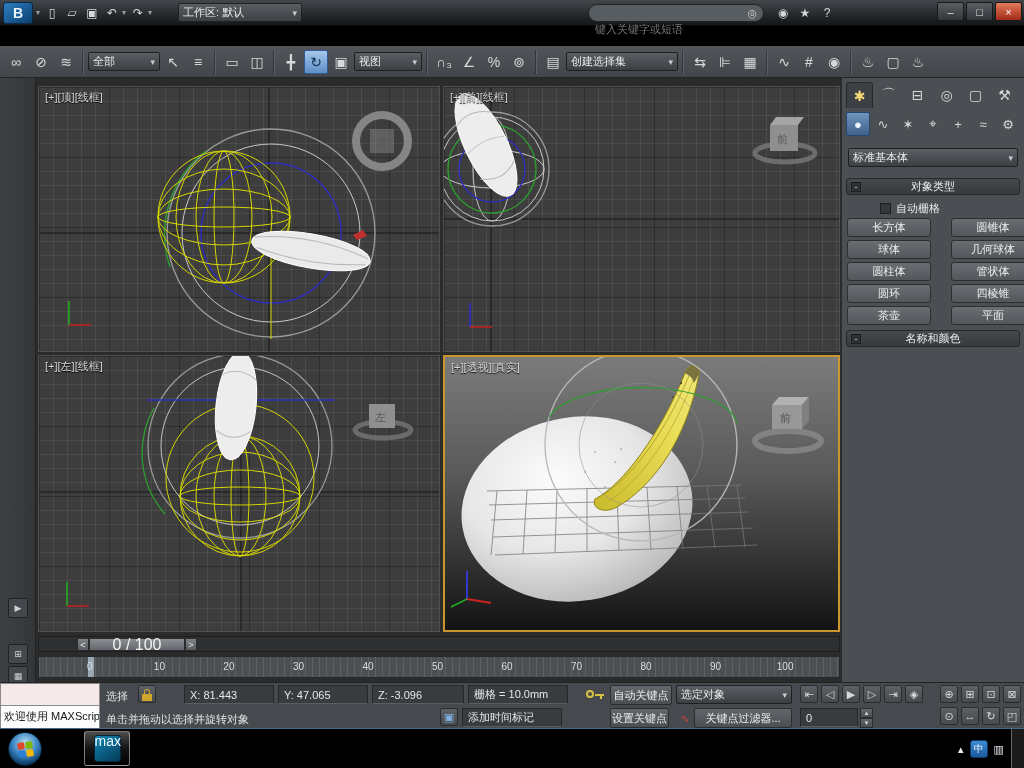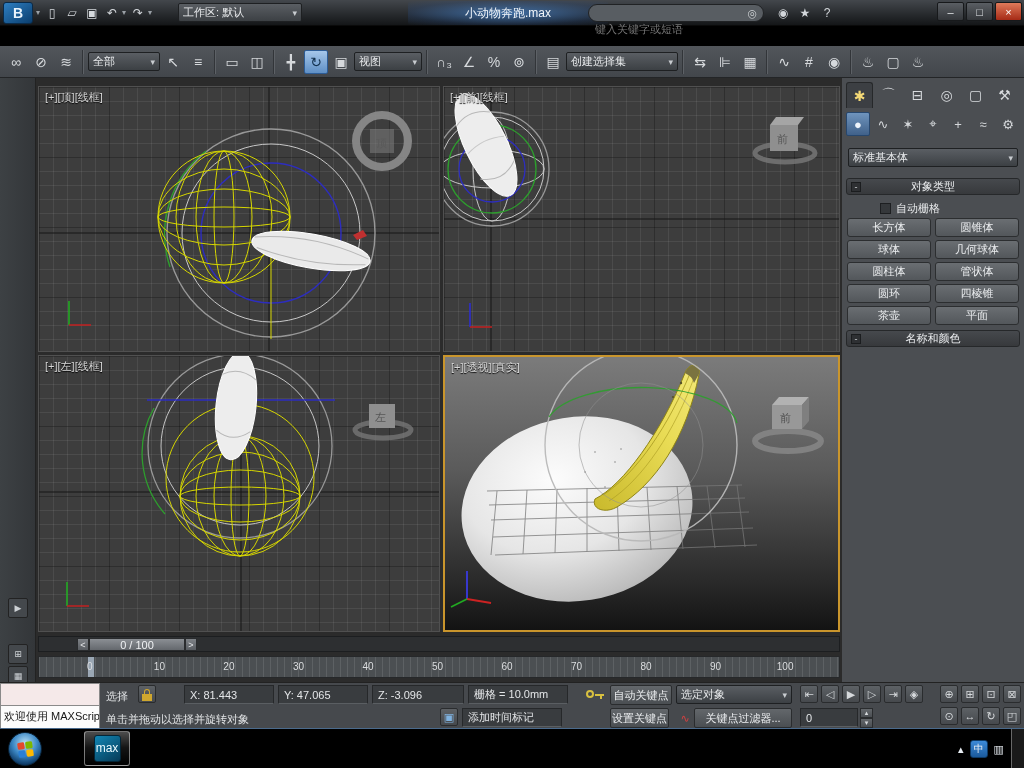--- a/index.html
+++ b/index.html
@@ -75,21 +75,21 @@
   .vp-label { position:absolute; left:6px; top:3px; font-size:11px; color:#d8d8d8; text-shadow:0 1px 1px #000; }
   .vp svg { position:absolute; left:0; top:0; }
 
   
   #time-slider { position:absolute; left:38px; top:558px; width:802px; height:16px;
     background:#2d2f31; border:1px solid #1c1e20; }
   #ts-handle { position:absolute; left:38px; top:1px; height:13px; display:flex; }
   .ts-arr { width:12px; background:linear-gradient(#7e8287,#595d62); border:1px solid #2a2c2e; color:#e6e8ea;
     display:flex; align-items:center; justify-content:center; font-size:9px; }
   .ts-label { width:96px; background:linear-gradient(#8b8f94,#64686d); border:1px solid #2a2c2e; color:#f0f2f4;
-    display:flex; align-items:center; justify-content:center; font-size:11px; }
+    display:flex; align-items:center; justify-content:center; font-size:16px; }
   #trackbar { position:absolute; left:38px; top:578px; width:802px; height:22px;
     background:#4b4f52; border:1px solid #26282a;
     background-image:repeating-linear-gradient(90deg, rgba(255,255,255,0.10) 0 1px, transparent 1px 7px); }
   .tick-num { position:absolute; top:4px; transform:translateX(-50%); color:#dcdee0; font-size:10px; }
   #tb-marker { position:absolute; left:6.1%; top:0; width:6px; height:100%; background:#a8b6c6; opacity:0.85; }
 
   
   #command-panel { position:absolute; left:842px; top:0; width:182px; height:604px; background:#4b4e52; }
   .cp-tabs { position:absolute; left:4px; top:4px; display:flex; gap:2px; }
   .cp-tab { width:27px; height:26px; display:flex; align-items:center; justify-content:center;
@@ -102,21 +102,21 @@
   #cat-combo { position:absolute; left:6px; top:70px; width:170px;gap:6px; }
   .rollout { position:absolute; left:4px; width:174px; height:17px; background:linear-gradient(#46494d,#37393c);
     border:1px solid #26282a; border-radius:3px; display:flex; align-items:center; justify-content:center;
     color:#eceef0; font-size:11px; }
   .rollout .rminus { position:absolute; left:4px; top:3px; width:10px; height:10px; background:#2e3033;
     border:1px solid #1b1d1f; color:#cfd2d5; font-size:9px; line-height:8px; text-align:center; }
   #ro-objtype { top:100px; }
   #cb-row { position:absolute; left:38px; top:123px; display:flex; align-items:center; gap:5px; color:#e6e8ea; }
   .checkbox { width:11px; height:11px; background:#35383b; border:1px solid #1d1f21; }
   .obj-grid { position:absolute; left:5px; top:140px; width:144px; display:grid;
-    grid-template-columns:84px 84px; grid-auto-rows:19px; gap:3px 4px; }
+    grid-template-columns:84px 84px; grid-auto-rows:19px; gap:3px 20px; }
   .obj-btn { background:linear-gradient(#6a6e72,#53575b); border:1px solid #2c2e30; border-radius:3px;
     color:#eceef0; font-size:11px; display:flex; align-items:center; justify-content:center; white-space:nowrap; }
   #ro-namecolor { top:252px; }
   #name-row { position:absolute; left:6px; top:276px; display:flex; gap:4px; }
   #name-field { width:148px; height:19px; background:#313437; border:1px solid #1d1f21; color:#eceef0;
     font-size:11px; padding:0 4px; outline:none; font-family:"Liberation Sans","DejaVu Sans",sans-serif; }
   #color-swatch { width:19px; height:19px; border:1px solid #1d1f21; }
 
   
   #statusbar { position:absolute; left:0; top:682px; width:1024px; height:46px;
@@ -151,22 +151,22 @@
     background:radial-gradient(circle at 50% 32%, #b8e0f5, #3b87c4 45%, #0d3a66 78%, #072richt 100%);
     background:radial-gradient(circle at 50% 32%, #b8e0f5, #3b87c4 45%, #0d3a66 78%, #072038 100%);
     border:1px solid #0a2richt; border:1px solid #0a2338; display:flex; align-items:center; justify-content:center; }
   .orb-flag { display:grid; grid-template-columns:7px 7px; grid-template-rows:7px 7px; gap:1px; transform:rotate(-8deg); }
   .orb-flag span { border-radius:1.5px; display:block; }
   .of-r { background:#e4482c; } .of-g { background:#7db700; } .of-b { background:#2a7fd4; } .of-y { background:#ffb900; }
   .task-app { position:absolute; left:84px; top:2px; width:46px; height:35px; border-radius:3px;
     background:linear-gradient(rgba(255,255,255,0.30),rgba(255,255,255,0.08) 48%,rgba(0,0,0,0.25));
     border:1px solid rgba(255,255,255,0.45); display:flex; align-items:center; justify-content:center; }
   .app-ico { width:27px; height:27px; border-radius:3px; background:linear-gradient(145deg,#1286b4,#063b58);
-    border:1px solid #032638; color:#eafaff; font-size:12px; display:flex; align-items:flex-end; justify-content:center;
-    padding-bottom:6px; }
+    border:1px solid #032638; color:#eafaff; font-size:14px; display:flex; align-items:flex-end; justify-content:flex-start;
+    padding-bottom:12px; }
   .tray { position:absolute; right:20px; top:0; height:40px; display:flex; align-items:center; gap:6px; }
   .tray-ico { color:#e8eef4; font-size:11px; display:flex; align-items:center; justify-content:center; }
   .tray-ico.badge { width:18px; height:18px; background:linear-gradient(#3c8ad8,#1b5a9c); border-radius:3px;
     border:1px solid #0d3a66; font-size:10px; }
   .show-desktop { position:absolute; right:0; top:0; width:13px; height:40px;
     background:rgba(255,255,255,0.10); border-left:1px solid rgba(255,255,255,0.35); }
 </style>
 </head>
 <body>
 
@@ -180,23 +180,20 @@
     <span class="qicon">▯</span>
     <span class="qicon">▱</span>
     <span class="qicon">▣</span>
     <span class="qicon">↶</span>
     <span class="qsep">▾</span>
     <span class="qicon">↷</span>
     <span class="qsep">▾</span>
     <div class="combo" id="ws-combo">
       <span>工作区: 默认</span>
       <span class="arr">▾</span>
-    </div>
-    <div id="doc-title">
-      <span>小动物奔跑.max</span>
     </div>
     <div id="search-box">
       <input type="text" placeholder="键入关键字或短语" style="">
       <span class="sicon">◎</span>
     </div>
     <div id="tb-right-icons">
       <span class="ticon-sm">◉</span>
       <span class="ticon-sm">★</span>
       <span class="ticon-sm">?</span>
     </div>

